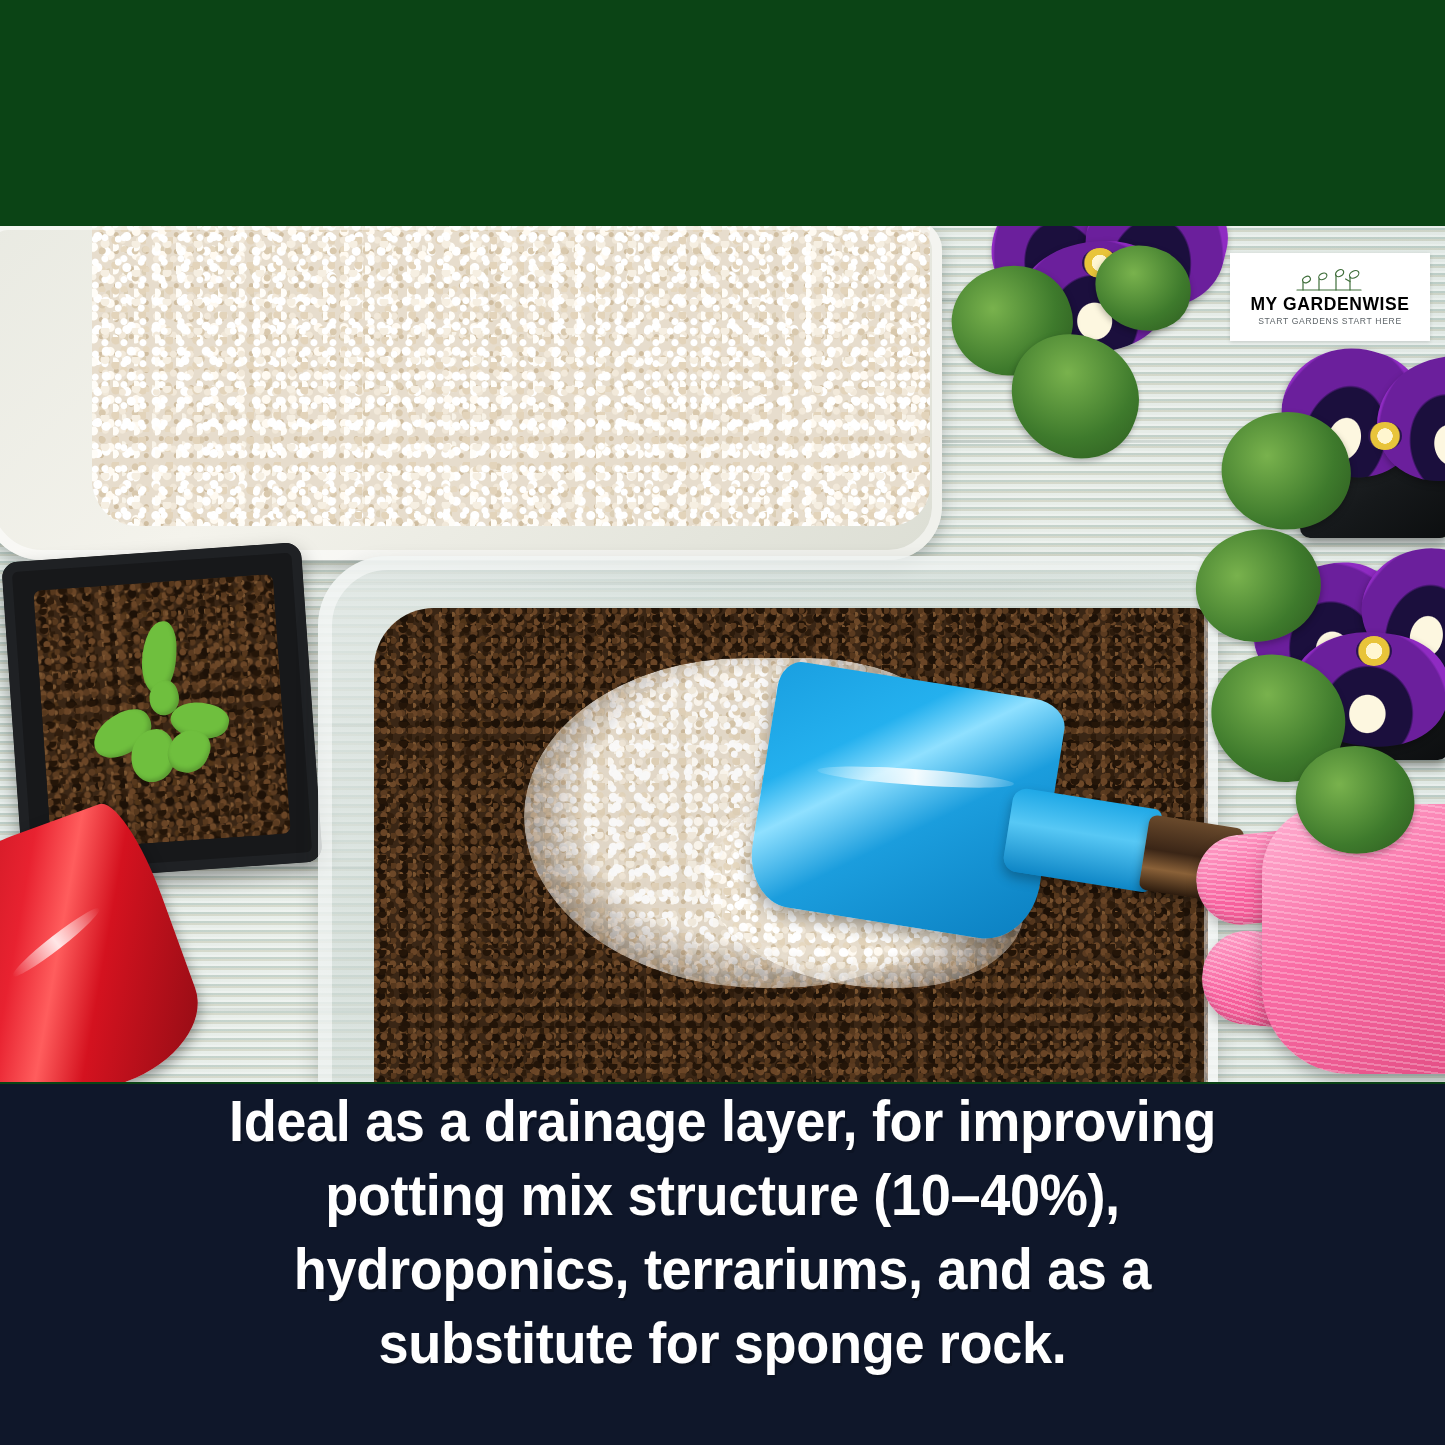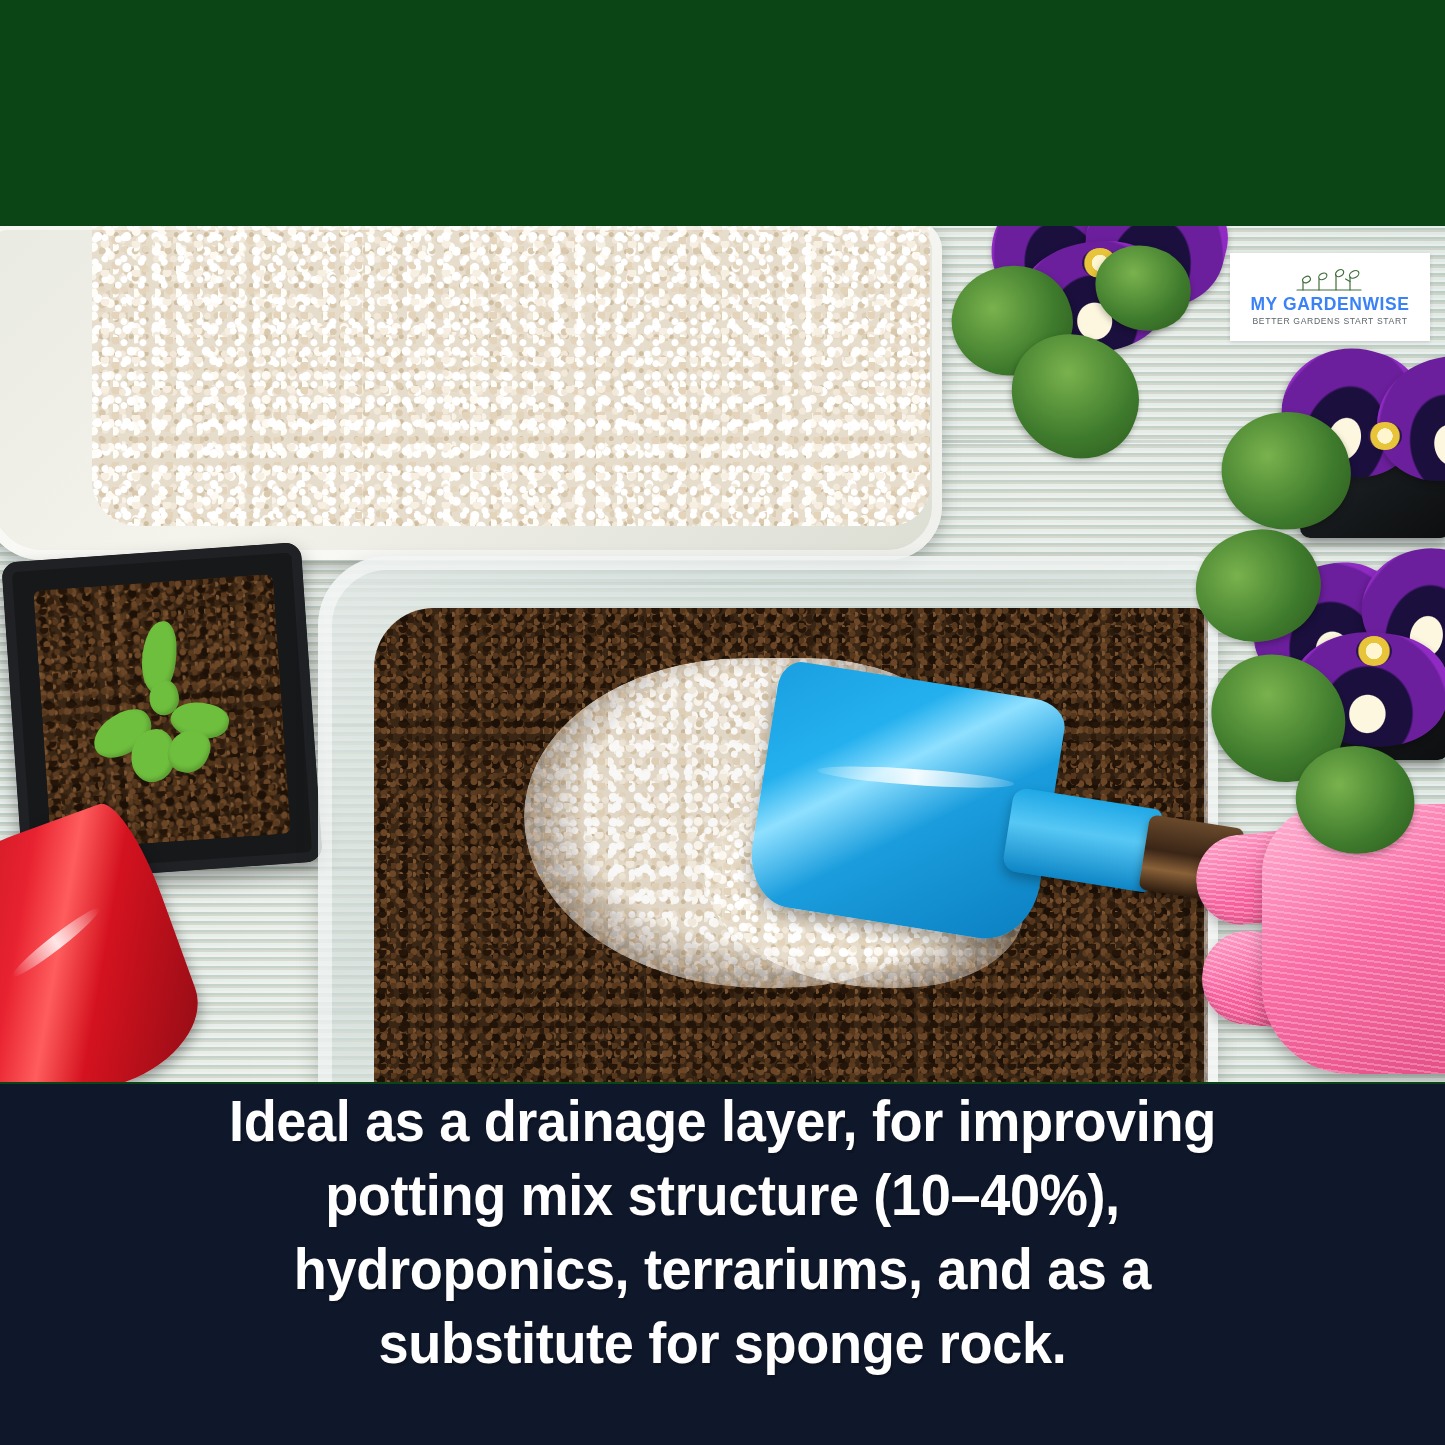--- a/index.html
+++ b/index.html
@@ -251,21 +251,21 @@
   #logo-box{
     position:absolute;left:1230px;top:253px;width:200px;height:88px;
     background:#ffffff;
     z-index:60;
     display:flex;flex-direction:column;align-items:center;justify-content:center;
     box-shadow:0 1px 4px rgba(0,0,0,.14);
   }
   #logo-sprout-icon{width:70px;height:26px;display:block;margin-bottom:1px;}
   #logo-name{
     font-family:"Liberation Sans",sans-serif;
-    font-size:17.5px;font-weight:bold;color:#3b82f6;
+    font-size:17.5px;font-weight:bold;color:#000000;
     letter-spacing:.6px;line-height:1.05;text-align:right;
   }
   #logo-tagline{
     font-family:"Liberation Sans",sans-serif;
     font-size:8.6px;color:#5d6468;letter-spacing:.65px;
     margin-top:3px;
   }
 
   
   #caption-band{
@@ -385,21 +385,21 @@
         <ellipse cx="27.8" cy="8.4" rx="4.3" ry="3" transform="rotate(-28 27.8 8.4)"></ellipse>
         <path d="M41 22 L41 7"></path>
         <ellipse cx="44.6" cy="5.2" rx="4.4" ry="3.1" transform="rotate(-32 44.6 5.2)"></ellipse>
         <path d="M55 22 L55 9"></path>
         <ellipse cx="59.2" cy="6.4" rx="5" ry="3.4" transform="rotate(-30 59.2 6.4)"></ellipse>
         <path d="M55 13.5 L50.6 11"></path>
         <path d="M2 22 L66 22"></path>
       </g>
     </svg>
     <div id="logo-name">MY GARDENWISE</div>
-    <div id="logo-tagline">BETTER GARDENS START START</div>
+    <div id="logo-tagline">START GARDENS START HERE</div>
   </div>
 
   <div id="caption-band">
     <div id="caption-text">Ideal as a drainage layer, for improving
 potting mix structure (10–40%),
 hydroponics, terrariums, and as a
 substitute for sponge rock.</div>
   </div>
 
 </div>

